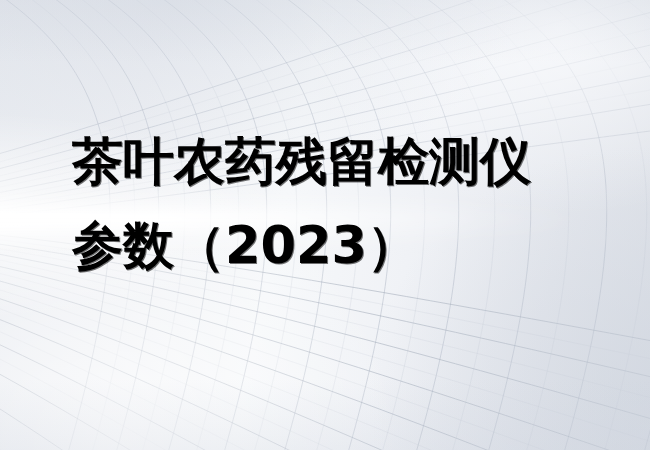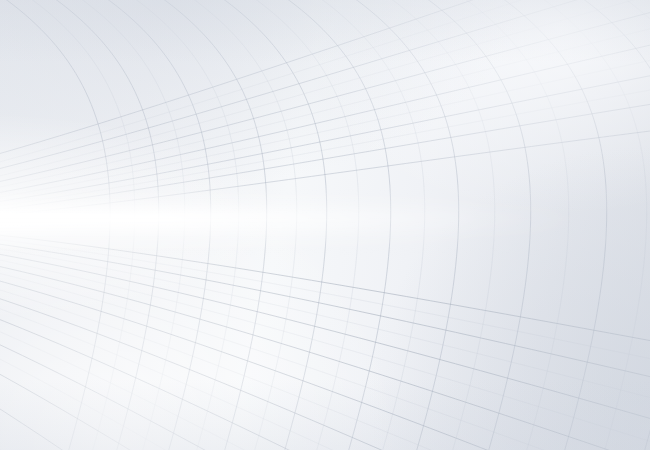--- a/index.html
+++ b/index.html
@@ -189,14 +189,18 @@
       <use href="#meshGroup"></use>
     </g>
   </svg>
 
   <div class="bg-layer" id="bg-shade"></div>
 
   <div class="bg-layer" id="bg-highlight"></div>
 
   <div class="bg-layer" id="bg-vignette"></div>
 
+  <div id="title-block">
+    <div class="title-line">茶叶农药残留检测仪</div>
+    <div class="title-line">参数（2023）</div>
+  </div>
 
 </div>
 
 </body></html>

